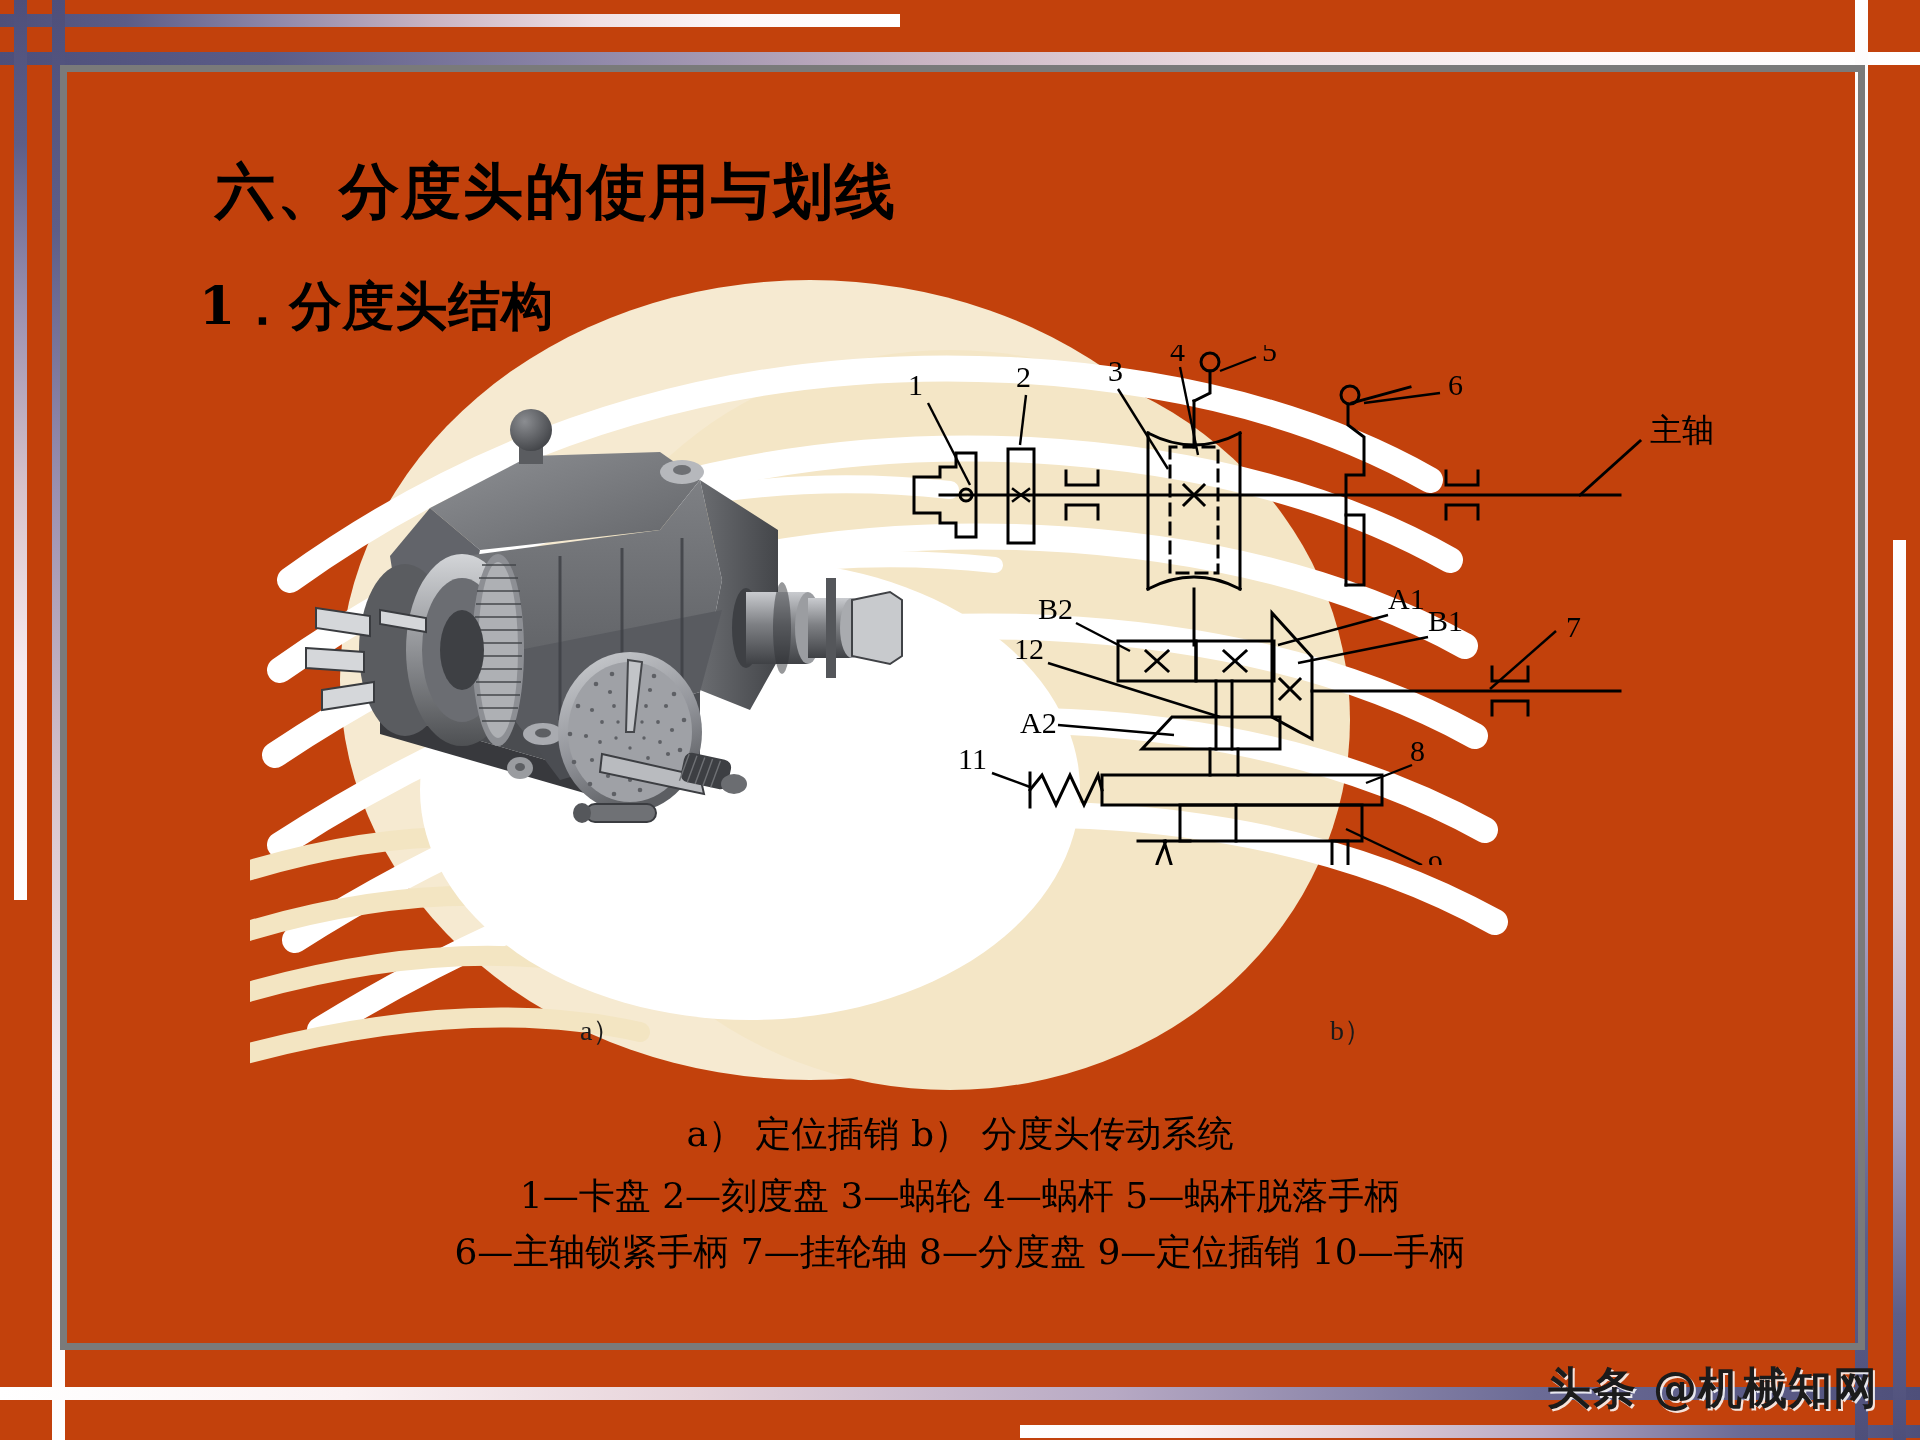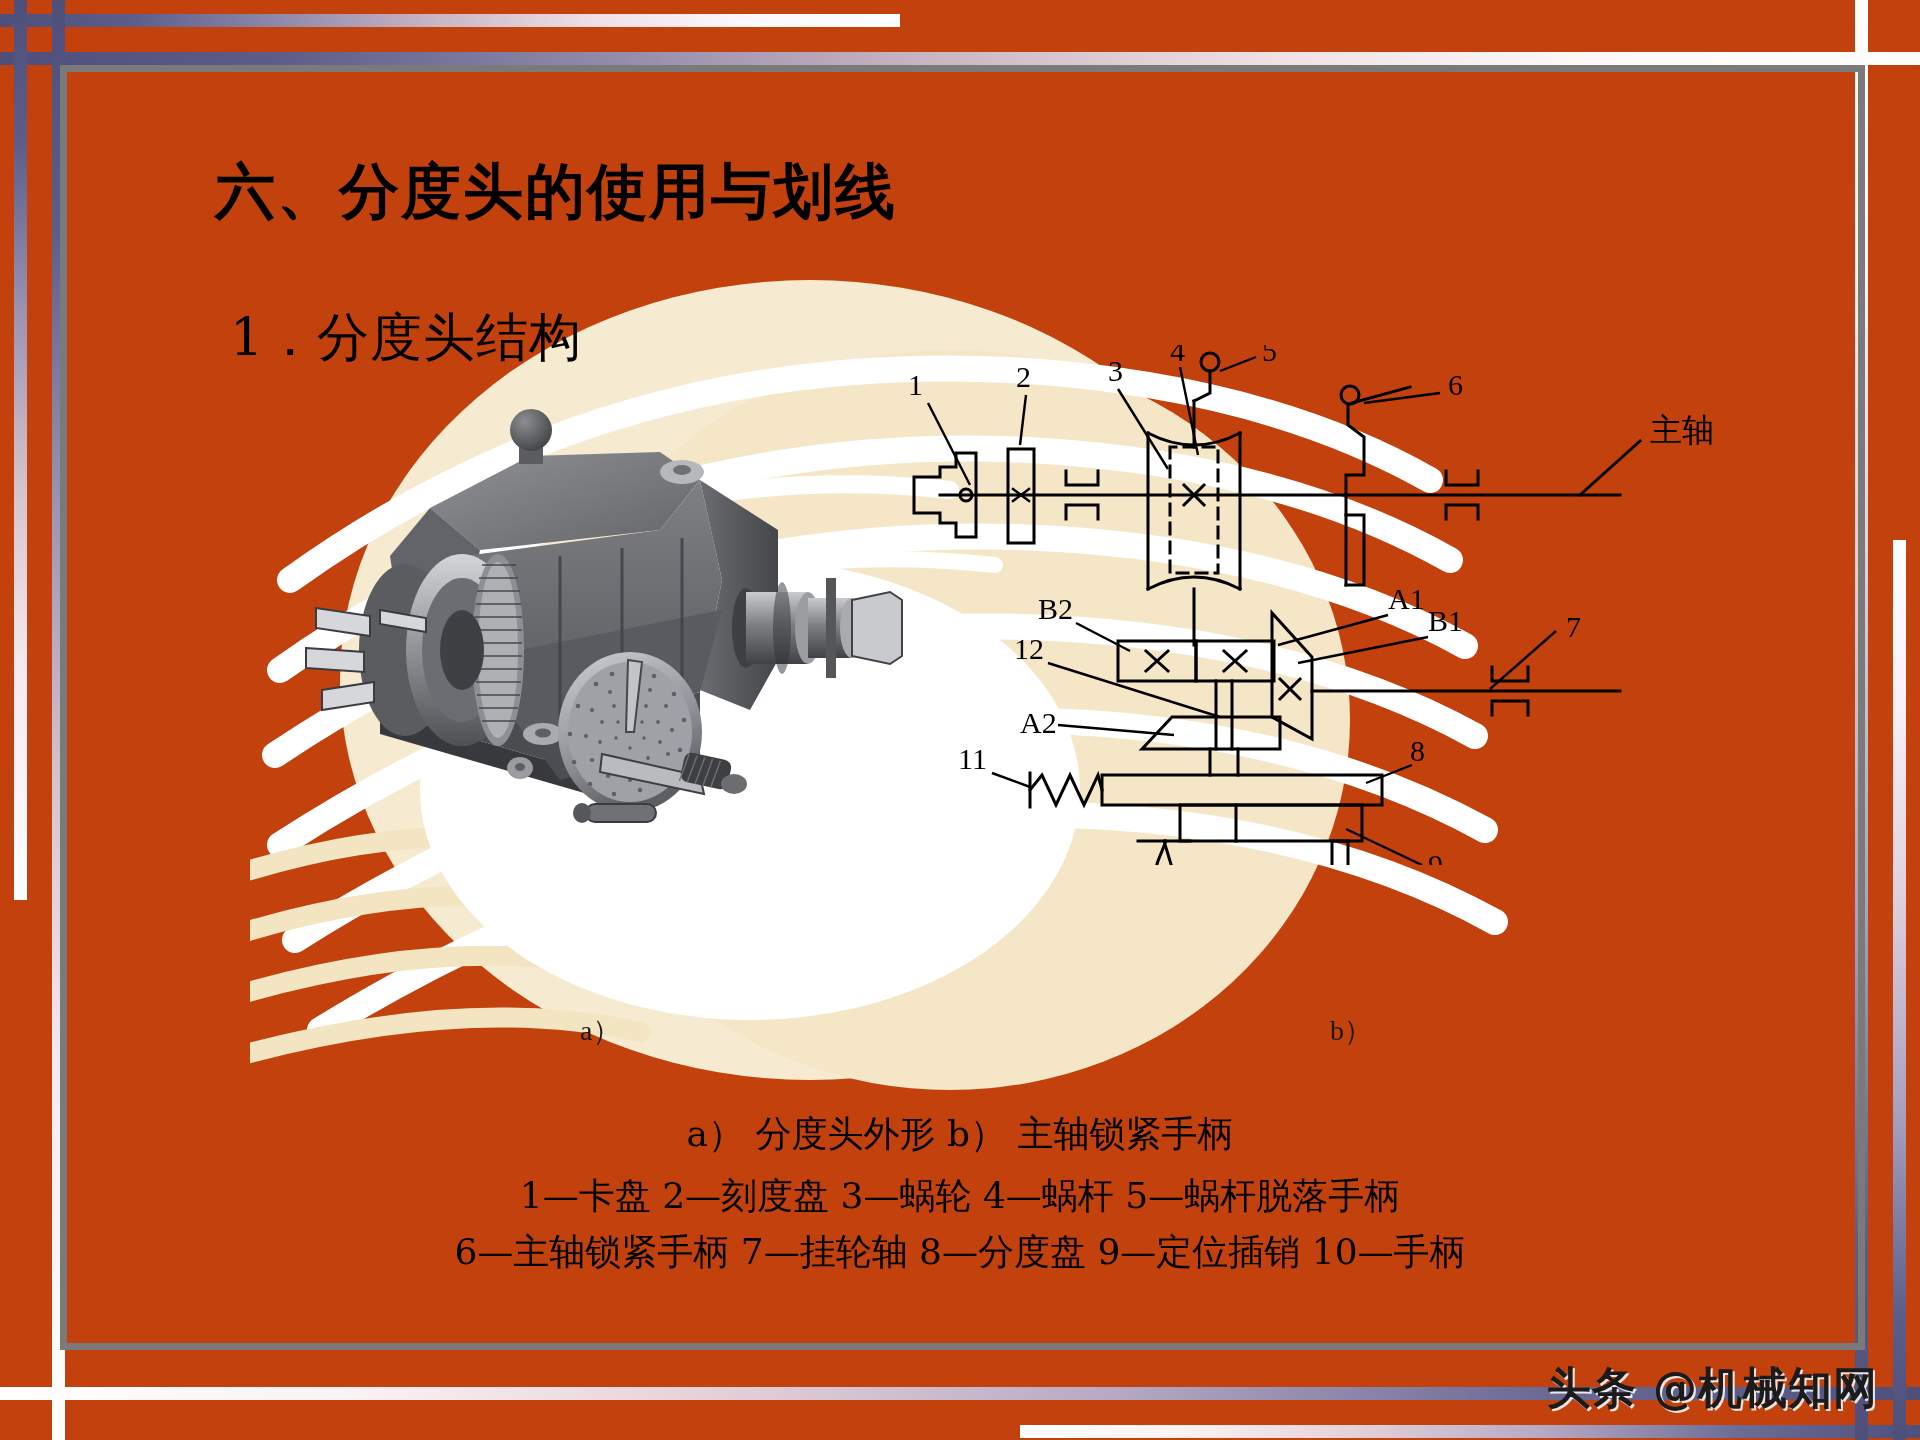--- a/index.html
+++ b/index.html
@@ -32,25 +32,24 @@
   #swirl{position:absolute;left:250px;top:250px;width:1260px;height:900px;overflow:hidden;pointer-events:none;}
 
   
   #title{
     position:absolute;left:215px;top:152px;
     font-family:"DejaVu Sans", sans-serif;
     font-weight:bold;font-size:60px;letter-spacing:2px;color:#000;
     white-space:nowrap;
   }
   #subtitle{
-    position:absolute;left:230px;top:272px;
+    position:absolute;left:199px;top:272px;
     font-family:"DejaVu Serif", serif;
-    font-weight:normal;font-size:52px;letter-spacing:1px;color:#000;
+    font-weight:bold;font-size:52px;letter-spacing:1px;color:#000;
     white-space:nowrap;
-    margin-top:31px;
   }
 
   
   #fig-a{position:absolute;left:230px;top:360px;width:700px;height:480px;}
   #fig-b{position:absolute;left:880px;top:345px;width:1010px;height:520px;}
 
   .sub-label{
     position:absolute;font-family:"Liberation Serif",serif;font-size:28px;color:#1a1a1a;
   }
   #label-a{left:580px;top:1012px;}
@@ -457,19 +456,19 @@
         <text x="548" y="286">B1</text>
         <text x="158" y="274">B2</text>
       </g>
       <text x="770" y="96" font-family="DejaVu Sans, sans-serif" font-size="32" fill="#000">主轴</text>
     </svg>
   </div>
 
   <div class="sub-label" id="label-a">a）</div>
   <div class="sub-label" id="label-b">b）</div>
 
-  <div class="cap" id="cap-sub">a） 分度头外形   b） 主轴锁紧手柄</div>
+  <div class="cap" id="cap-sub">a） 定位插销   b） 分度头传动系统</div>
   <div class="cap" id="leg1">1—卡盘   2—刻度盘   3—蜗轮   4—蜗杆   5—蜗杆脱落手柄</div>
   <div class="cap" id="leg2">6—主轴锁紧手柄   7—挂轮轴   8—分度盘   9—定位插销   10—手柄</div>
 
   <div id="watermark">头条 @机械知网</div>
 
 </div>
 
 </body></html>

